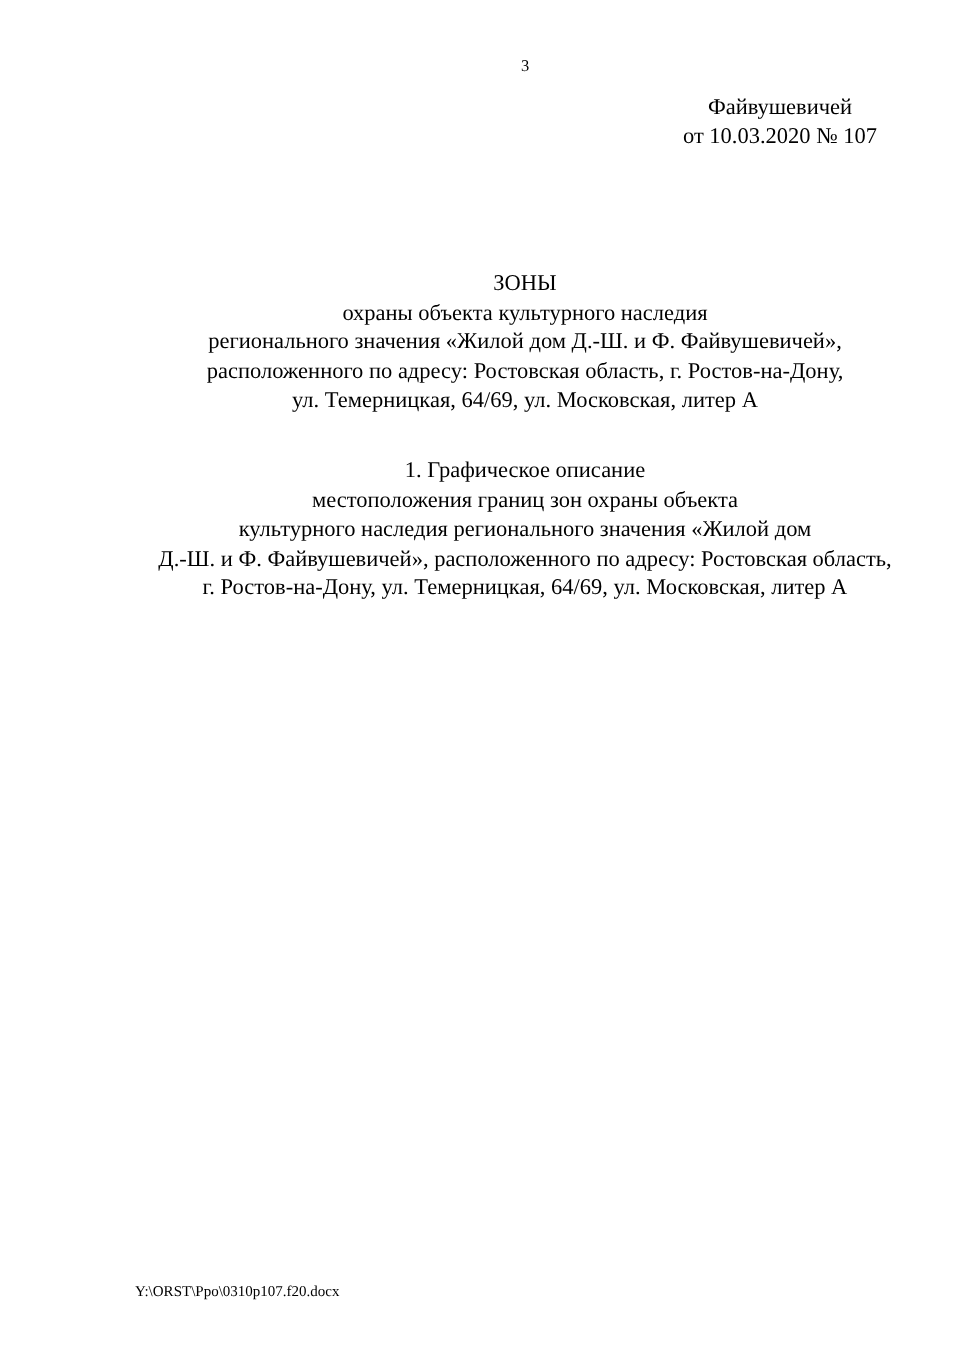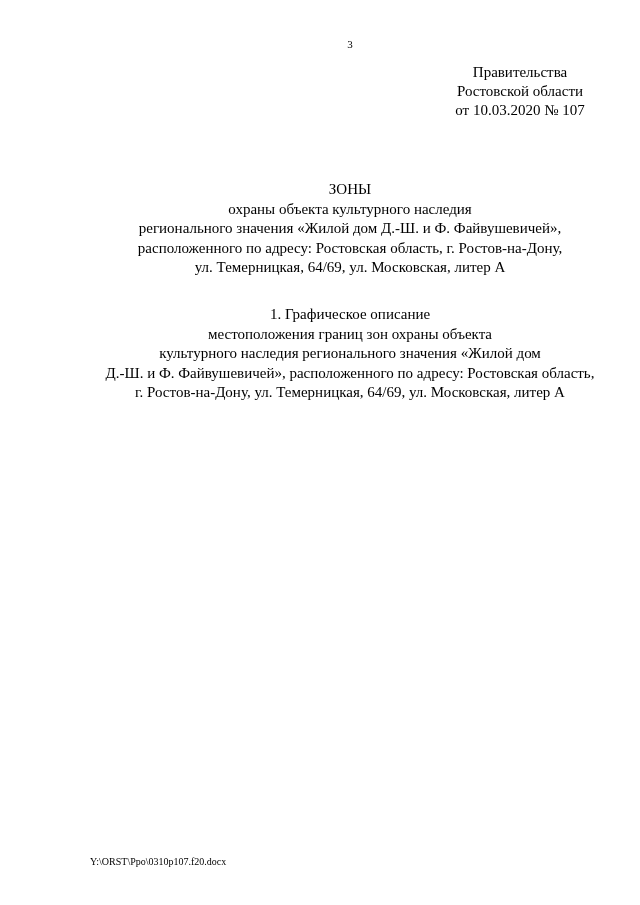--- a/index.html
+++ b/index.html
@@ -58,22 +58,21 @@
       font-size: 10px;
       white-space: nowrap;
     }
   </style>
 </head>
 <body>
 
 <div class="page-number">3</div>
 
 <div class="appendix">
-  <span class="line">Правительства</span>
-  <span class="line">Ростовской области</span>
+  <span class="line">Файвушевичей</span>
   <span class="line">от 10.03.2020 № 107</span>
 </div>
 
 <div class="zones-title">
   <span class="line">ЗОНЫ</span>
   <span class="line">охраны объекта культурного наследия</span>
   <span class="line">регионального значения «Жилой дом Д.-Ш. и Ф. Файвушевичей»,</span>
   <span class="line">расположенного по адресу: Ростовская область, г. Ростов-на-Дону,</span>
   <span class="line">ул. Темерницкая, 64/69, ул. Московская, литер А</span>
 </div>

